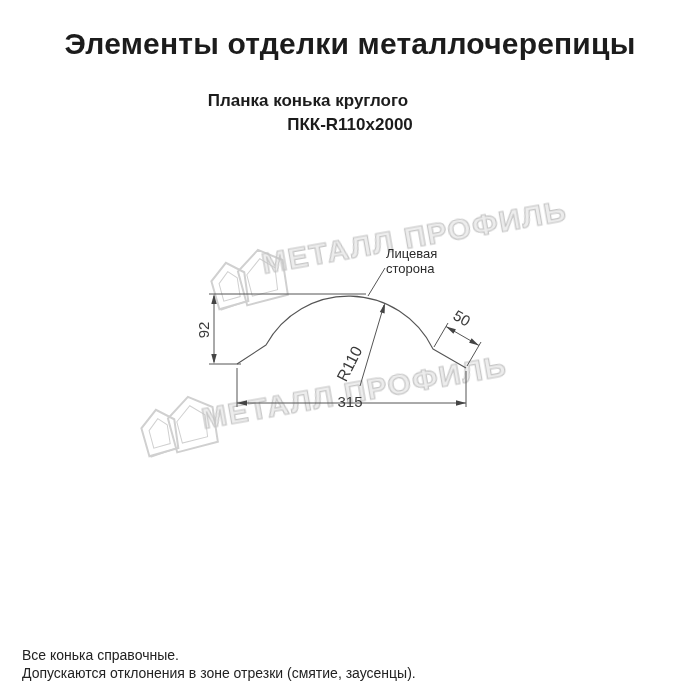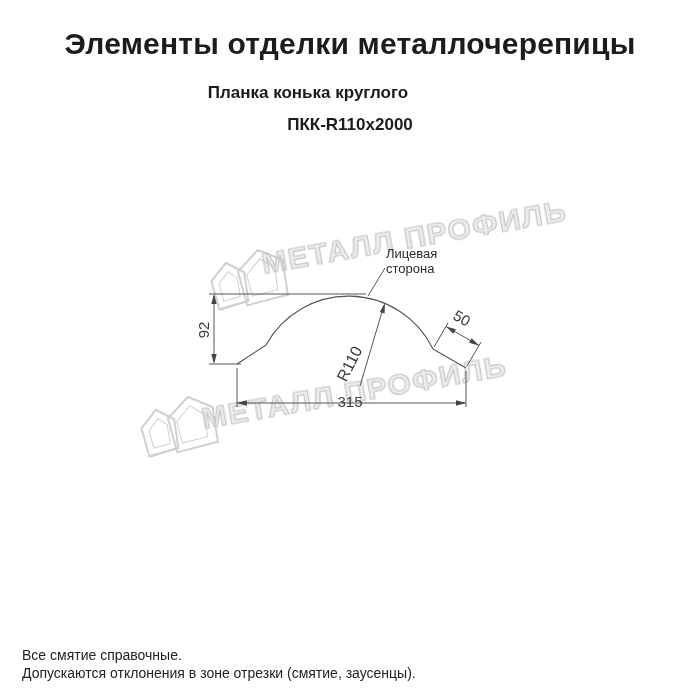--- a/index.html
+++ b/index.html
@@ -12,21 +12,21 @@
     overflow: hidden;
   }
   .abs { position: absolute; }
   .page-title {
     top: 27px; left: 0; width: 700px;
     text-align: center;
     font-size: 30px; font-weight: bold; color: #1c1c1c;
     letter-spacing: 0.2px;
   }
   .product-name {
-    top: 83px; left: 0; width: 616px;
+    top: 91px; left: 0; width: 616px;
     text-align: center;
     font-size: 17px; font-weight: bold; color: #1c1c1c;
   }
   .product-model {
     top: 115px; left: 0; width: 700px;
     text-align: center;
     font-size: 17px; font-weight: bold; color: #1c1c1c;
   }
   
   .wm-text {
@@ -135,14 +135,14 @@
     <polygon points="385,303 384.6,313.4 379.8,311.9"></polygon>
   </g>
 </svg>
 
 <span class="abs dim-label dim-92">92</span>
 <span class="abs dim-label dim-315">315</span>
 <span class="abs dim-label dim-50">50</span>
 <span class="abs dim-label dim-radius">R110</span>
 <div class="abs face-side-label">Лицевая сторона</div>
 
-<div class="abs notes note1">Все смятие справочные.</div>
+<div class="abs notes note1">Все конька справочные.</div>
 <div class="abs notes note2">Допускаются отклонения в зоне отрезки (смятие, заусенцы).</div>
 
 </body></html>

